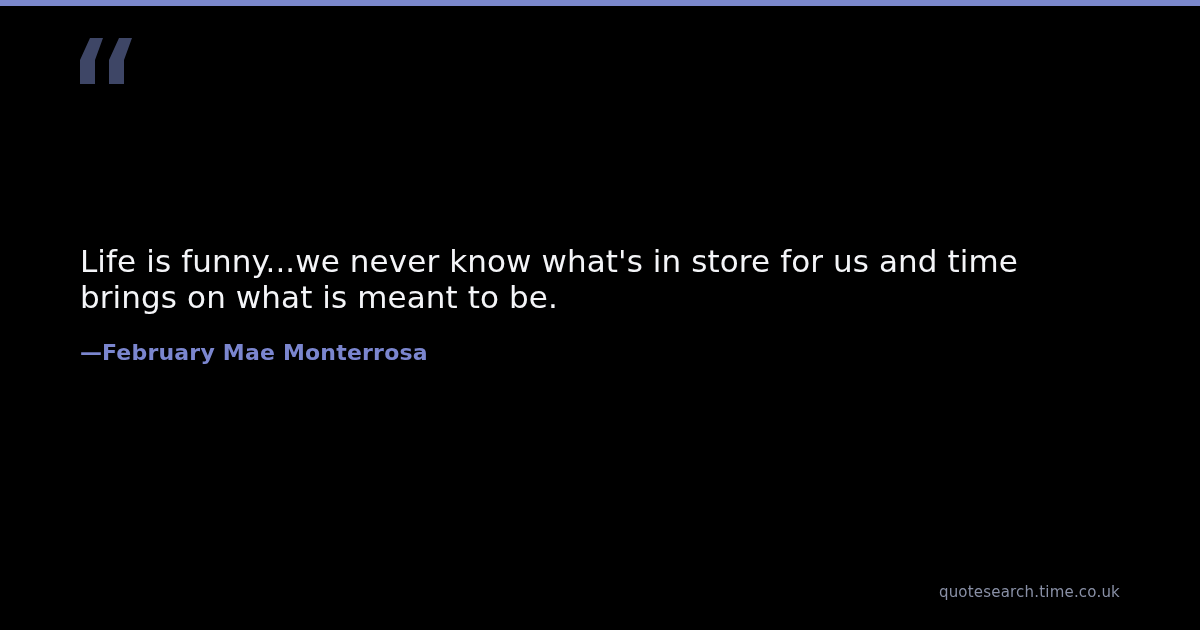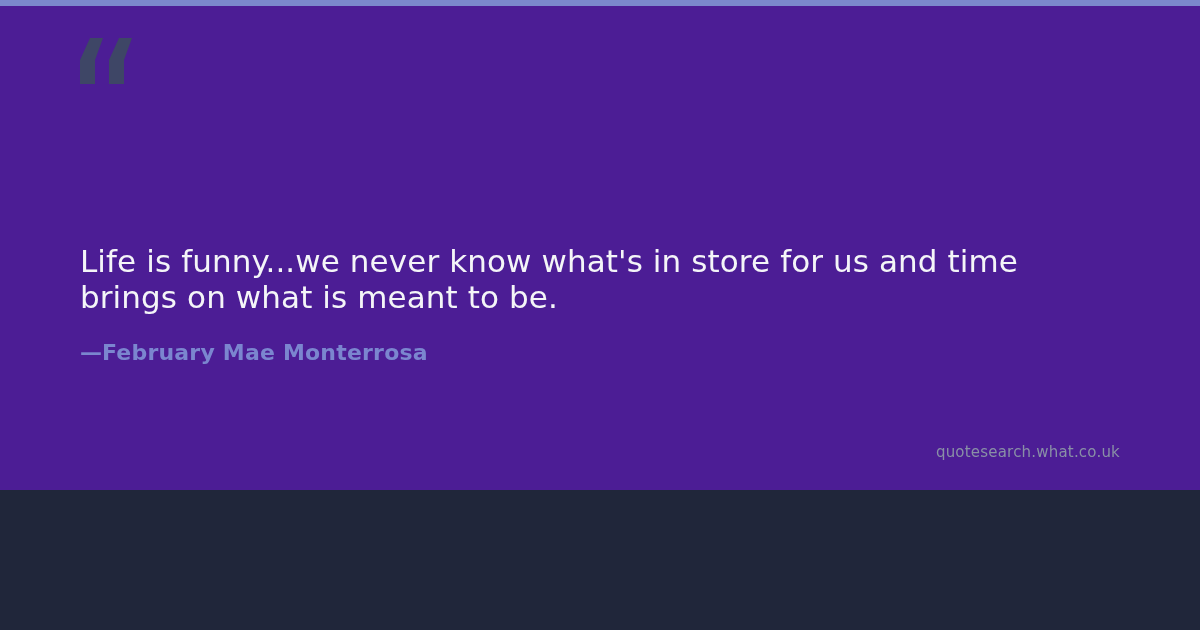--- a/index.html
+++ b/index.html
@@ -11,22 +11,22 @@
     width: 1200px;
     height: 630px;
     overflow: hidden;
     font-family: "DejaVu Sans", "Liberation Sans", sans-serif;
     background: #20263a;
   }
 
   .card {
     position: relative;
     width: 1200px;
-    height: 490px;
-    background: #4c1d95;
+    height: 630px;
+    background: #000000;
     box-sizing: border-box;
     overflow: hidden;
   }
 
   
   .top-bar {
     position: absolute;
     top: 0;
     left: 0;
     width: 1200px;
@@ -124,16 +124,16 @@
   <div class="quote-block">
     <p class="quote-text">Life is funny...we never know what's in store for us and time brings on what is meant to be.</p>
   </div>
 
   <div class="attribution">
     <span class="attribution-dash">— </span>
     <span class="attribution-name">February Mae Monterrosa</span>
   </div>
 
   <div class="footer">
-    <span class="footer-source">quotesearch.what.co.uk</span>
+    <span class="footer-source">quotesearch.time.co.uk</span>
   </div>
 
 </div>
 
 </body></html>

